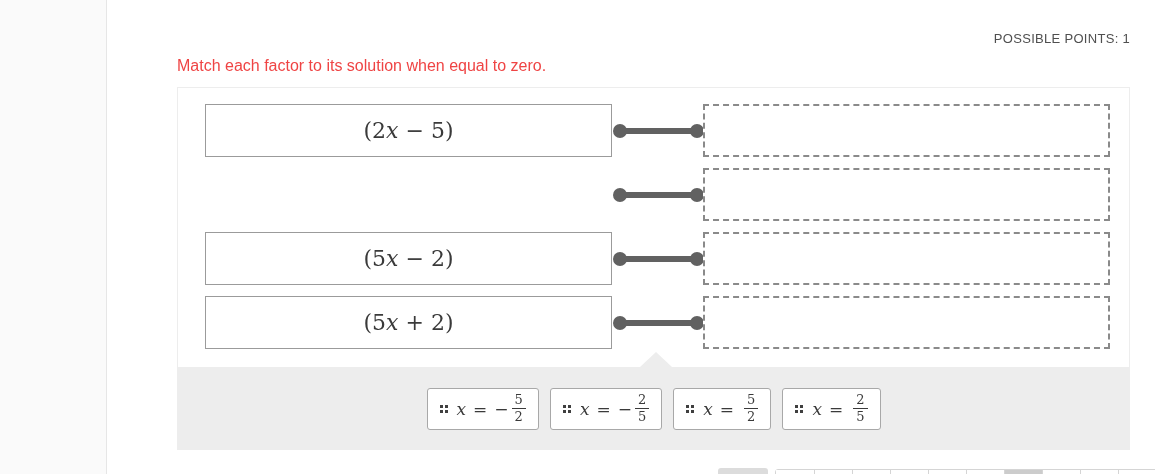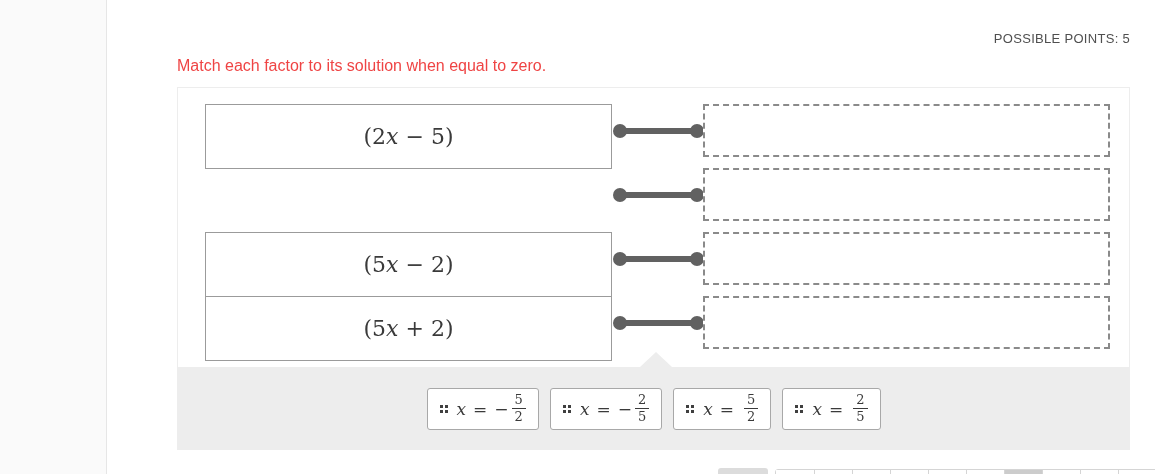--- a/index.html
+++ b/index.html
@@ -11,21 +11,21 @@
 
   .points { position:absolute; top:31px; right:25px; font-size:13px; color:#4f4f4f;
             letter-spacing:.3px; }
 
   .instruction { position:absolute; top:57px; left:177px; font-size:16px; color:#ef4444; }
 
   .panel { position:absolute; left:177px; top:87px; width:953px; height:280px;
            background:#fff; border:1px solid #ededed; border-bottom:none; }
 
   .row { position:absolute; left:0; width:1155px; height:53px; }
-  .factor-box { position:absolute; left:205px; top:0; width:407px; height:65px;
+  .factor-box { position:absolute; left:205px; top:0; width:407px; height:53px;
                 background:#fff; border:1px solid #9b9b9b;
                 display:flex; align-items:center; justify-content:center; }
   .math { font-family:"DejaVu Serif", serif; font-size:22px; color:#3a3a3a; white-space:pre; }
   .mi { font-style:italic; }
 
   .connector { position:absolute; left:613px; top:0; width:91px; height:53px; }
   .connector .line { position:absolute; left:7px; right:7px; top:24px; height:6px; background:#616161; }
   .connector .dot { position:absolute; top:20px; width:14px; height:14px; border-radius:50%; background:#616161; }
   .connector .dot.l { left:0; }
   .connector .dot.r { right:0; }
@@ -58,21 +58,21 @@
                       display:flex; border:1px solid #d5d5d5; border-radius:3px 0 0 0; background:#fff; }
   .nav-bar-fragment .cell { width:38px; height:100%; border-left:1px solid #d5d5d5; background:#fff; }
   .nav-bar-fragment .cell:first-child { border-left:none; }
   .nav-bar-fragment .cell.active { background:#cccccc; }
 </style>
 </head>
 <body>
 
 <div class="left-rail"></div>
 
-<div class="points">POSSIBLE POINTS: 5</div>
+<div class="points">POSSIBLE POINTS: 1</div>
 
 <div class="instruction">Match each factor to its solution when equal to zero.</div>
 
 <div class="panel"></div>
 
 <div class="row" style="top:104px">
   <div class="factor-box">
     <span class="math"><span>(2</span><span class="mi">x</span><span> − 5)</span></span>
   </div>
   <div class="connector">

